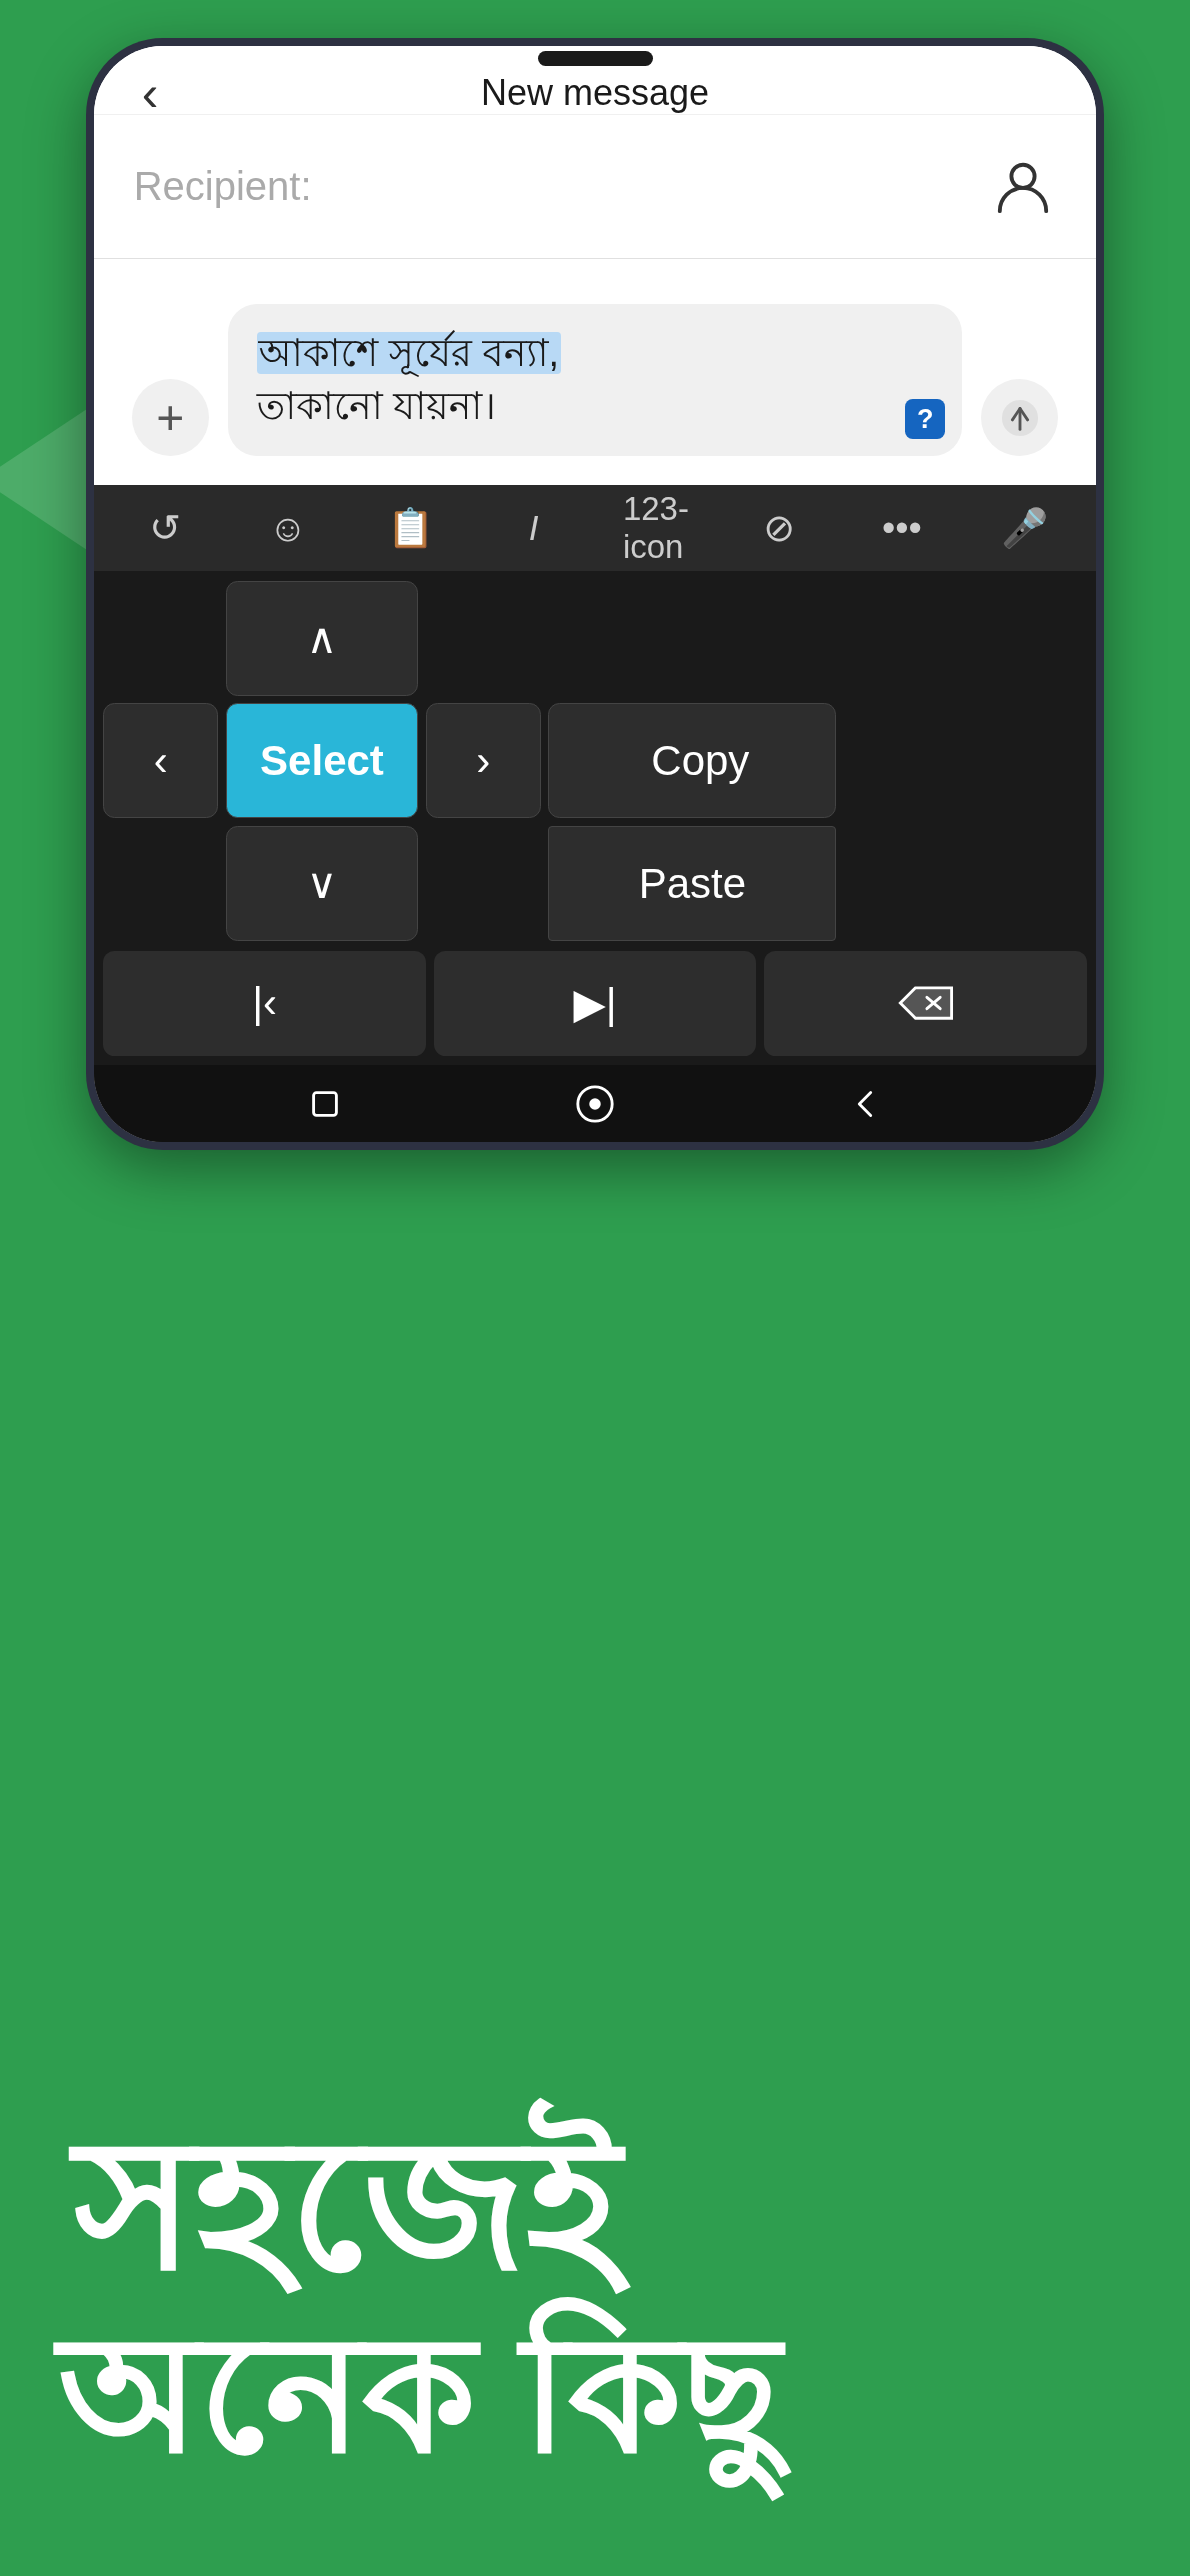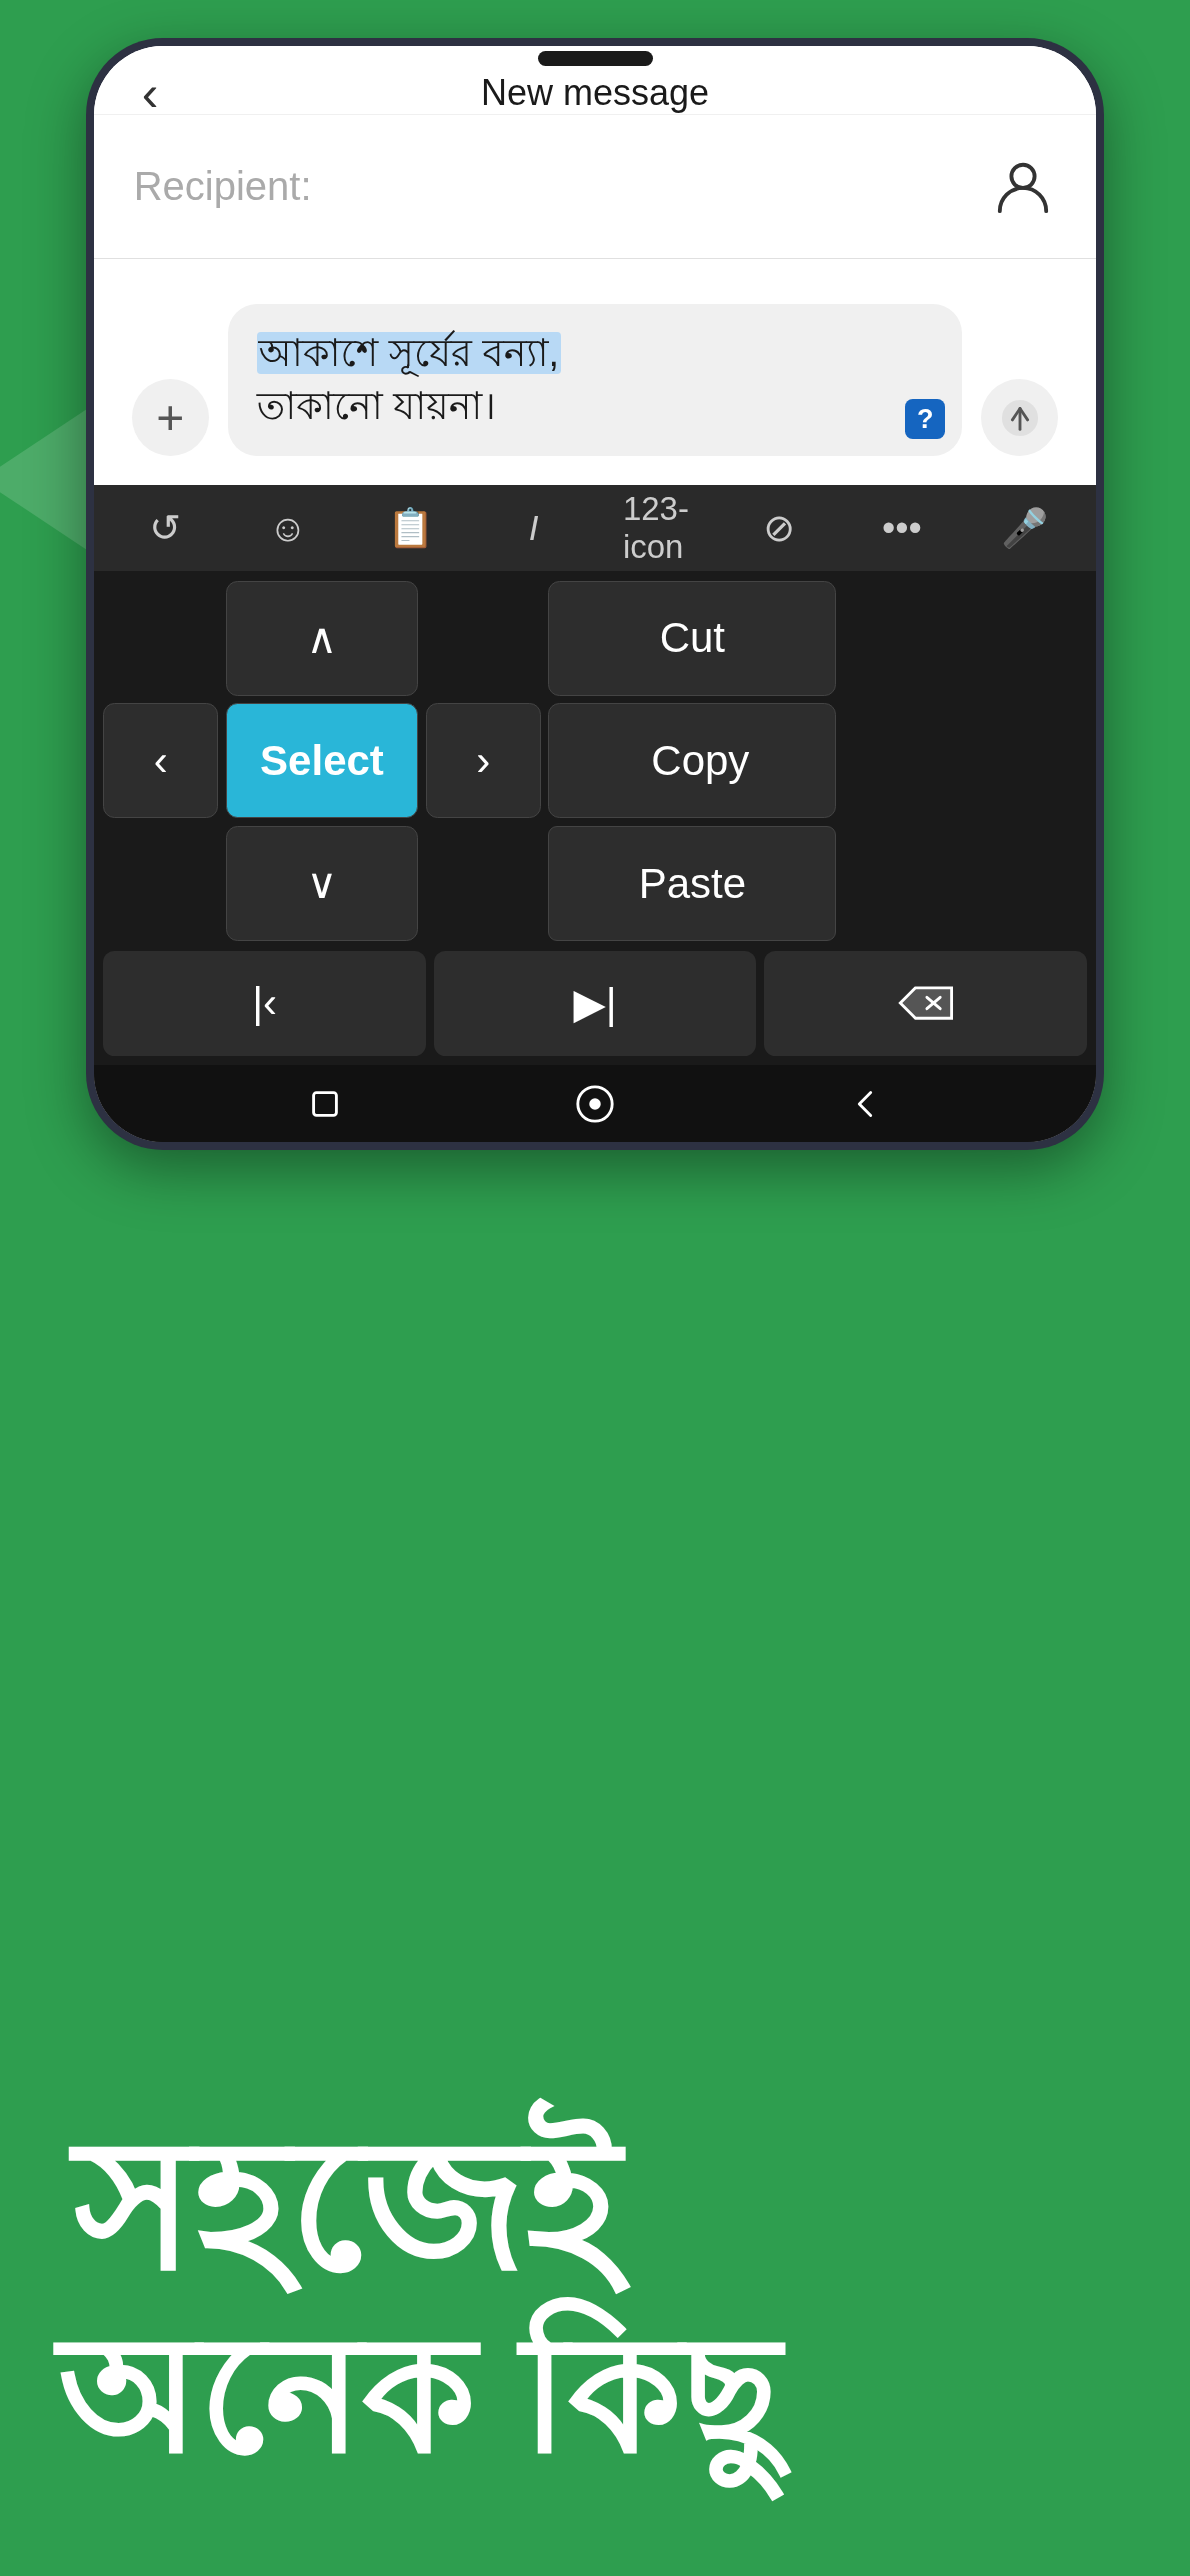--- a/index.html
+++ b/index.html
@@ -339,21 +339,21 @@
       align-items: center;
       justify-content: center;
       color: white;
       font-size: 42px;
     }
 
     .key-paste {
       grid-column: 4;
       grid-row: 3;
       background: #2d2d2d;
-      border-radius: 9px;
+      border-radius: 4px;
       display: flex;
       align-items: center;
       justify-content: center;
       color: white;
       font-size: 42px;
     }
 
     
     .kb-bottom-row {
       display: grid;
@@ -475,21 +475,20 @@
         <div class="toolbar-icon">📋</div>
         <div class="toolbar-icon" style="font-style:italic;font-size:35px;">I</div>
         <div class="toolbar-icon" style="font-size:33px;">123-icon</div>
         <div class="toolbar-icon">⊘</div>
         <div class="toolbar-icon">•••</div>
         <div class="toolbar-icon">🎤</div>
       </div>
 
       <div class="nav-section">
         <div class="key-up kb-key">∧</div>
-        <div class="key-cut kb-key">Cut</div>
         <div class="key-left kb-key">‹</div>
         <div class="key-select kb-key">Select</div>
         <div class="key-right kb-key">›</div>
         <div class="key-copy kb-key">Copy</div>
         <div class="key-down kb-key">∨</div>
         <div class="key-paste kb-key">Paste</div>
       </div>
 
       <div class="kb-bottom-row">
         <div class="kb-bottom-key">|‹</div>

